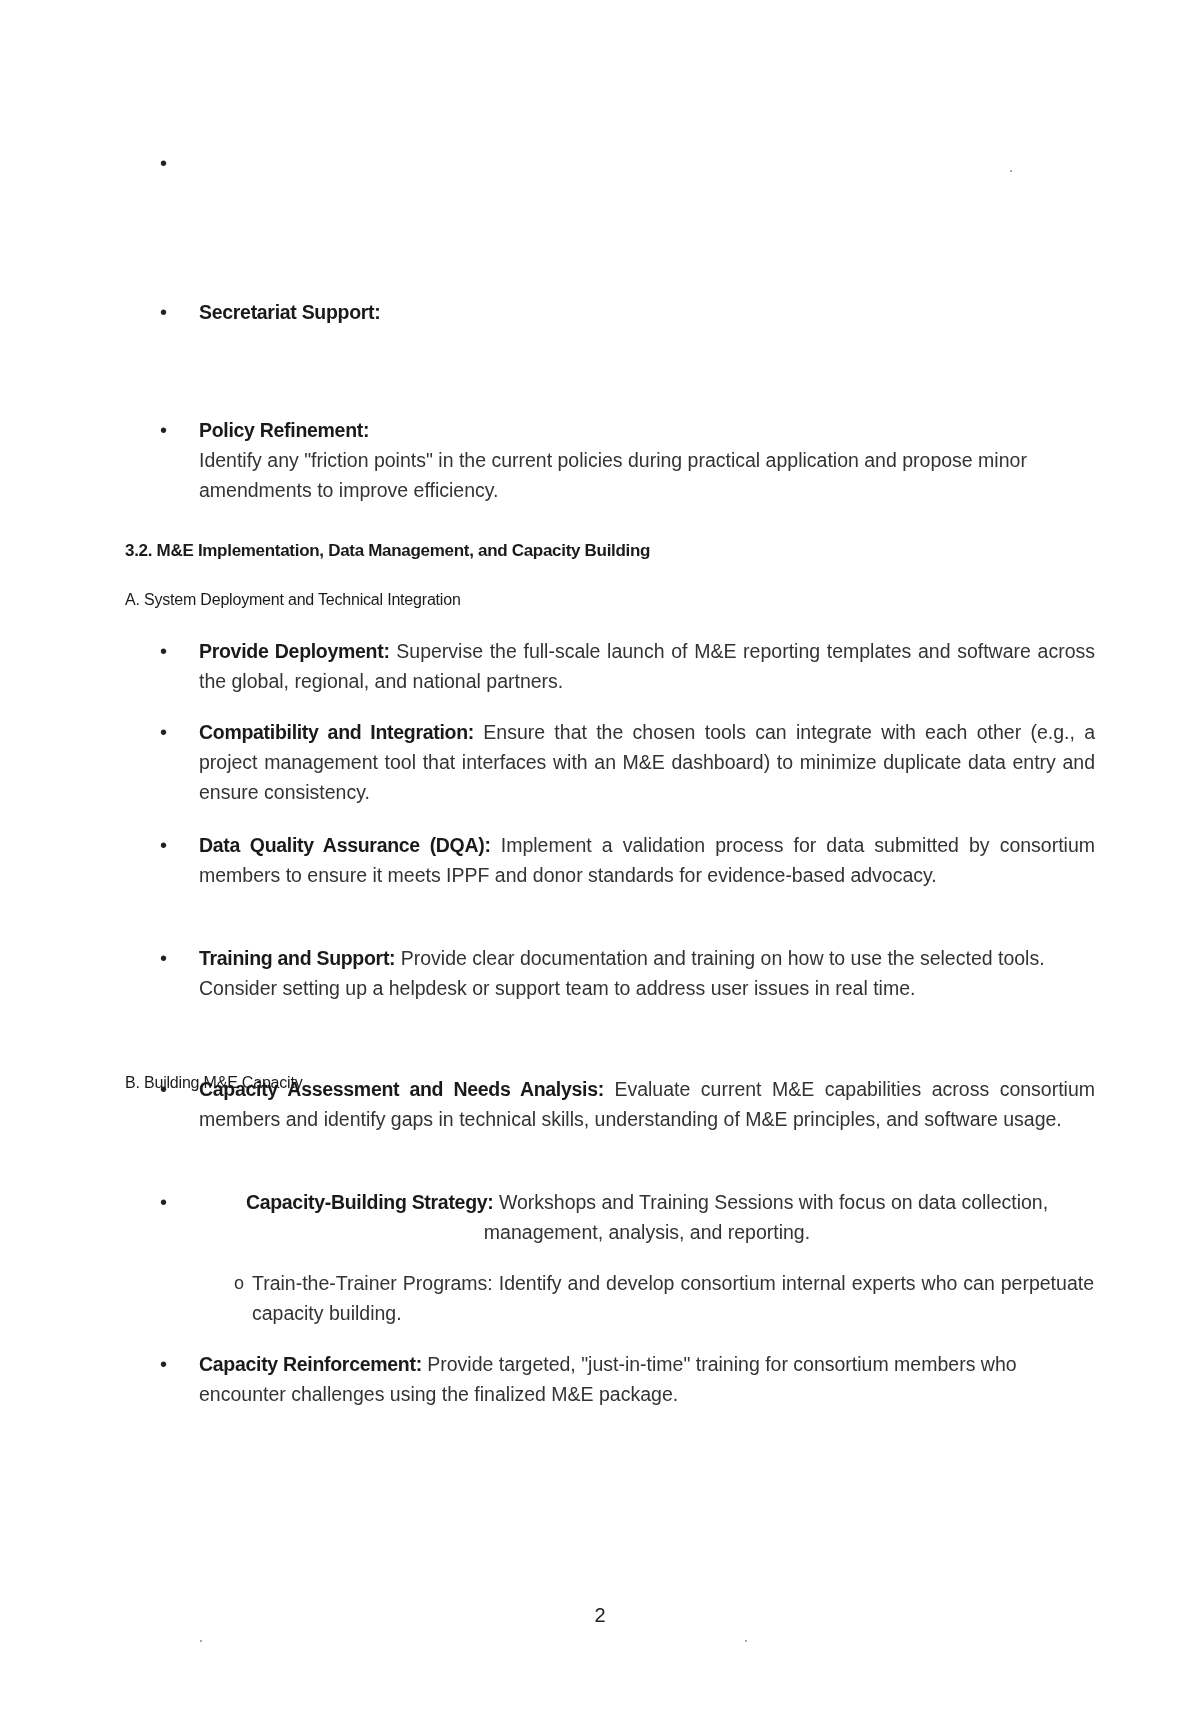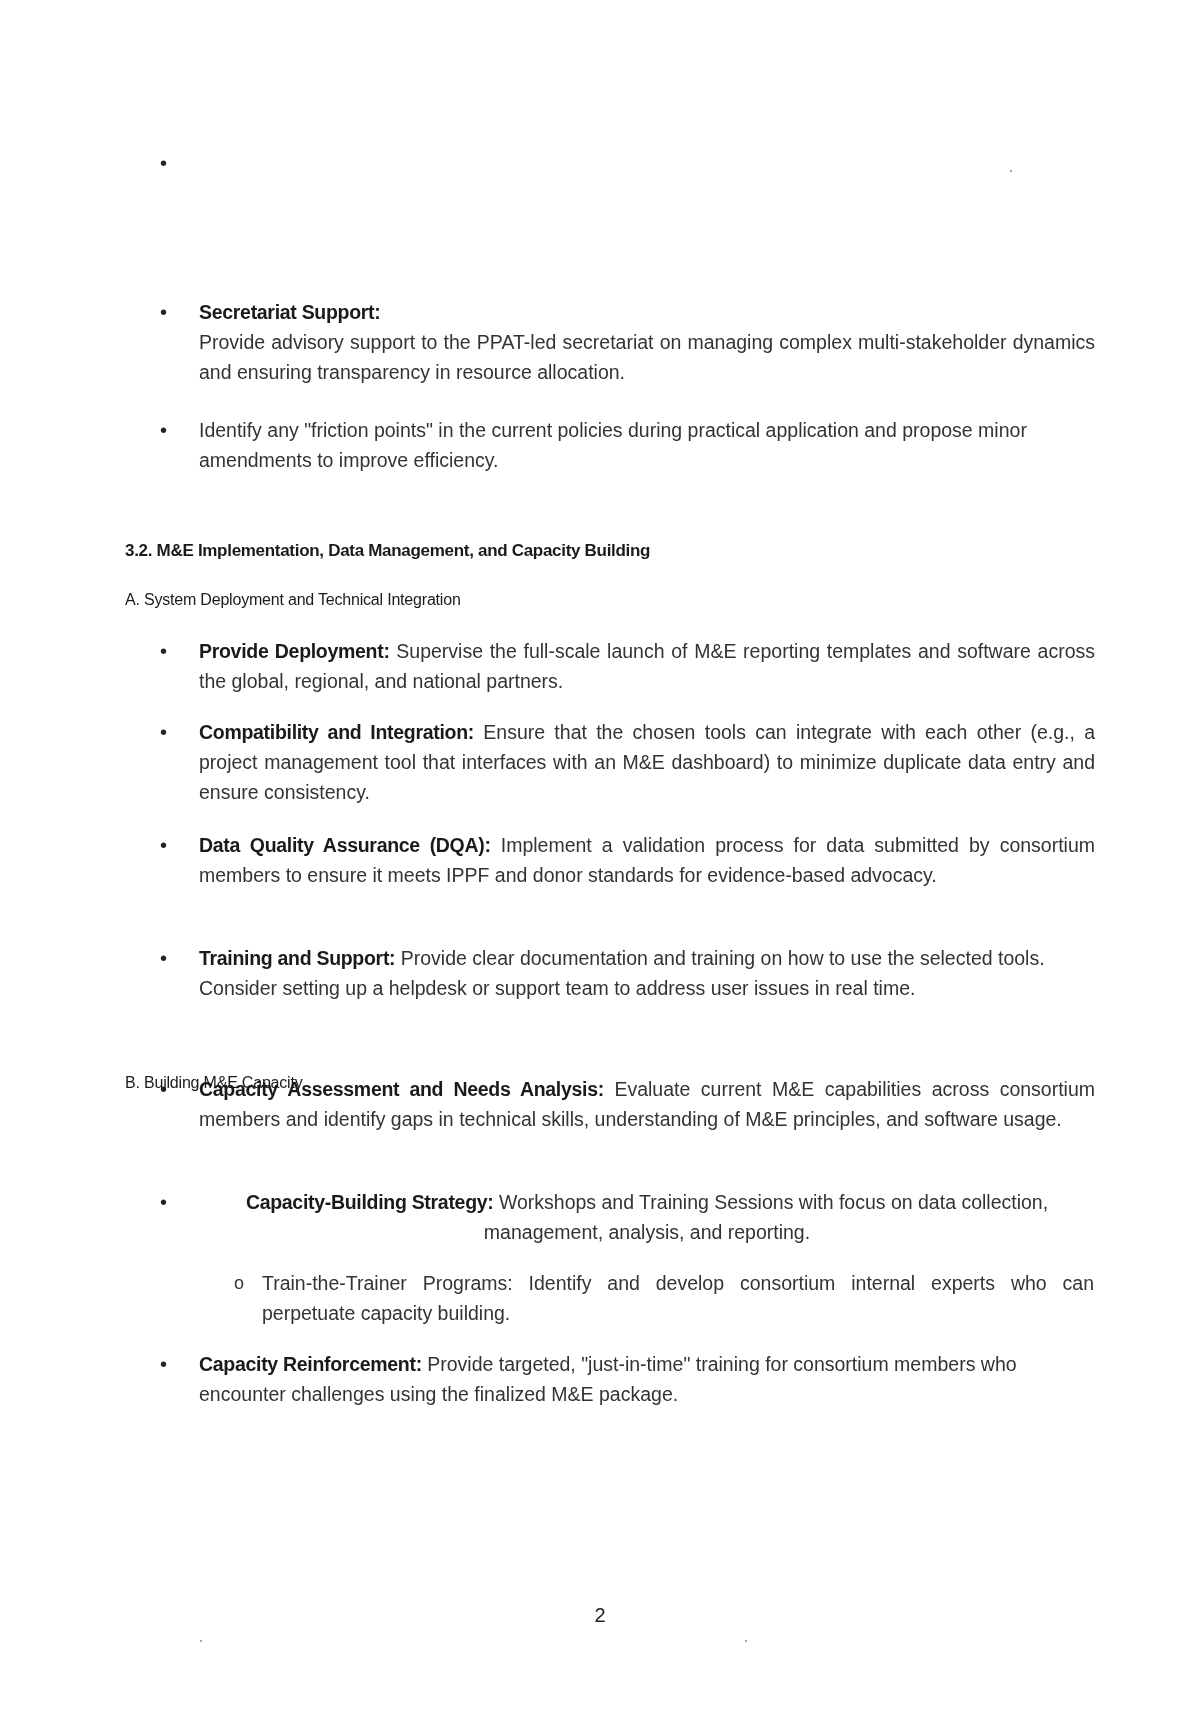--- a/index.html
+++ b/index.html
@@ -25,27 +25,27 @@
   <div class="bullet-item" style="top:148px;">
     <span class="bullet">•</span>
     <div class="item-body" style="text-align:left;">
     </div>
   </div>
 
   <div class="bullet-item" style="top:297px;">
     <span class="bullet">•</span>
     <div class="item-body">
       <div class="item-title">Secretariat Support:</div>
-      <div>Provide advisory support to the PPAT-led secretariat on managing complex multi-stakeholder dynamics and ensuring transparency in resource allocation.</div>
     </div>
   </div>
 
   <div class="bullet-item" style="top:415px;">
     <span class="bullet">•</span>
     <div class="item-body" style="text-align:left;">
+      <div class="item-title">Policy Refinement:</div>
       <div>Identify any "friction points" in the current policies during practical application and propose minor amendments to improve efficiency.</div>
     </div>
   </div>
 
   <div class="heading" style="top:536px;">3.2. M&amp;E Implementation, Data Management, and Capacity Building</div>
   <div class="subheading" style="top:585px;">A. System Deployment and Technical Integration</div>
 
   <div class="bullet-item" style="top:636px;">
     <span class="bullet">•</span>
     <div class="item-body"><span class="item-title">Provide Deployment:</span><span> Supervise the full-scale launch of M&amp;E reporting templates and software across the global, regional, and national partners.</span></div>
@@ -73,21 +73,21 @@
     <div class="item-body"><span class="item-title">Capacity Assessment and Needs Analysis:</span><span> Evaluate current M&amp;E capabilities across consortium members and identify gaps in technical skills, understanding of M&amp;E principles, and software usage.</span></div>
   </div>
 
   <div class="bullet-item" style="top:1187px;">
     <span class="bullet">•</span>
     <div class="item-body" style="text-align:center;"><span class="item-title">Capacity-Building Strategy:</span><span> Workshops and Training Sessions with focus on data collection, management, analysis, and reporting.</span></div>
   </div>
 
   <div class="sub-bullet-item" style="top:1268px;">
     <span class="sub-bullet">o</span>
-    <div class="item-body" style="margin-left:28px;">Train-the-Trainer Programs: Identify and develop consortium internal experts who can perpetuate capacity building.</div>
+    <div class="item-body" style="margin-left:18px;">Train-the-Trainer Programs: Identify and develop consortium internal experts who can perpetuate capacity building.</div>
   </div>
 
   <div class="bullet-item" style="top:1349px;">
     <span class="bullet">•</span>
     <div class="item-body" style="text-align:left;"><span class="item-title">Capacity Reinforcement:</span><span> Provide targeted, "just-in-time" training for consortium members who encounter challenges using the finalized M&amp;E package.</span></div>
   </div>
 
   <div class="page-number">2</div>
 
   <div class="speck" style="left:1010px; top:170px;"></div>

